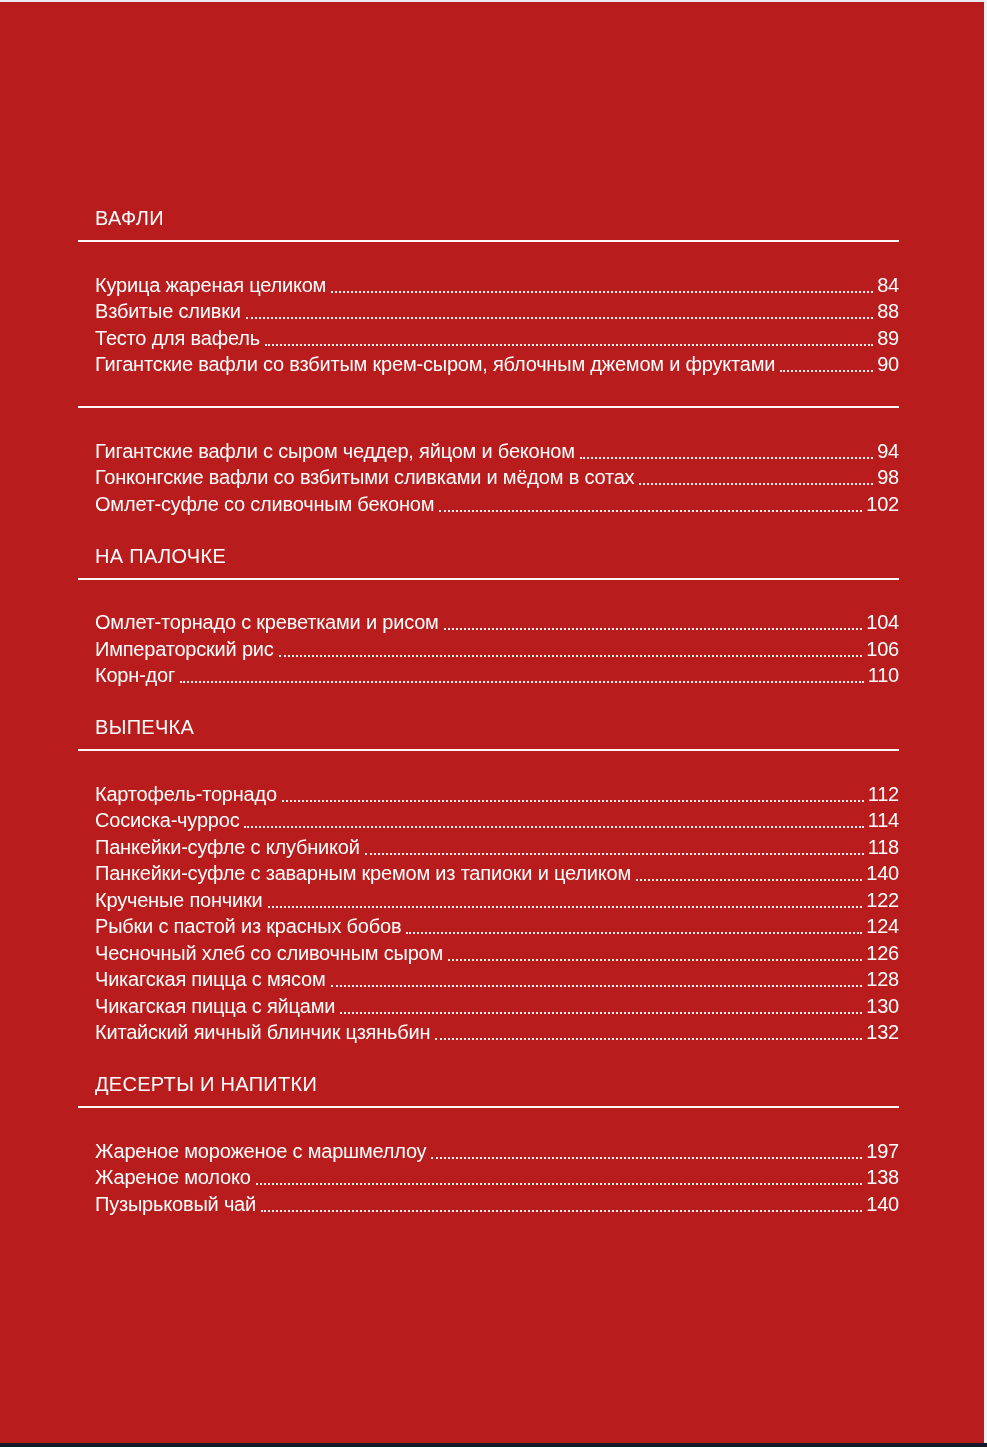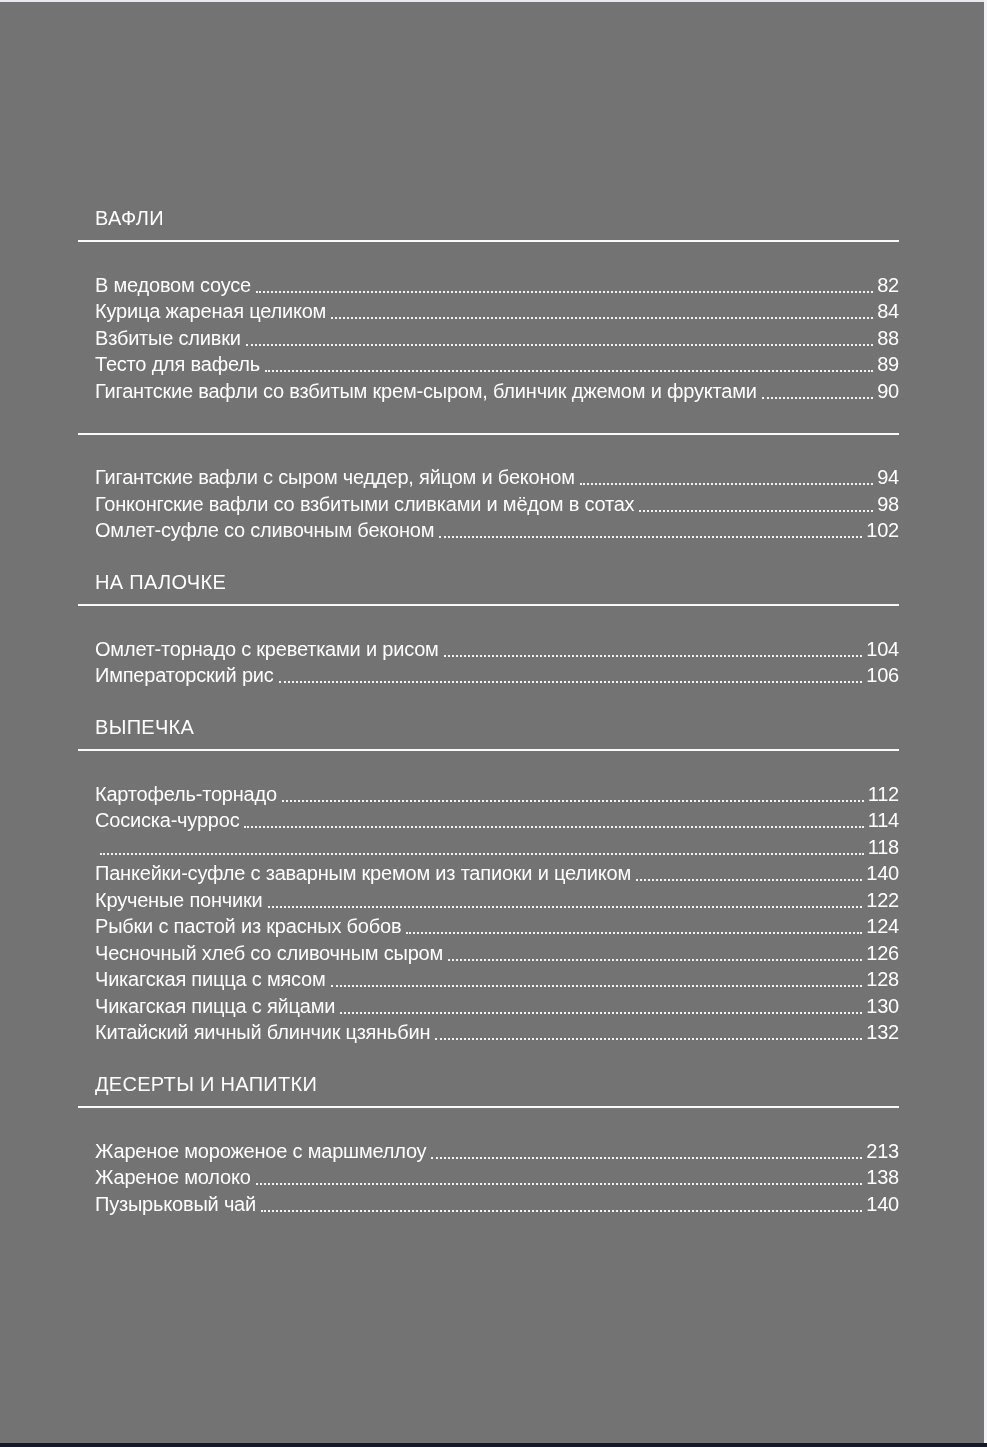--- a/index.html
+++ b/index.html
@@ -4,21 +4,21 @@
 <style>
   html, body { margin: 0; padding: 0; }
   body {
     font-family: "Liberation Sans", "DejaVu Sans", sans-serif;
     background: #ffffff;
   }
   .page {
     position: relative;
     width: 987px;
     height: 1447px;
-    background: #737373;
+    background: #b91c1c;
     overflow: hidden;
   }
   
   .edge-top    { position: absolute; top: 0; left: 0; right: 0; height: 2px; background: #e9e9f0; }
   .edge-right  { position: absolute; top: 0; right: 0; bottom: 4px; width: 3px; background: #f4f4f8; }
   .edge-bottom { position: absolute; bottom: 0; left: 0; right: 0; height: 4px; background: #141a29; }
 
   .toc {
     position: absolute;
     left: 78px;
@@ -68,46 +68,41 @@
 <div class="page">
   <div class="edge-top"></div>
   <div class="edge-right"></div>
   <div class="edge-bottom"></div>
 
   <div class="toc">
   <div class="section">
     <div class="section-header">ВАФЛИ</div>
     <div class="section-rule"></div>
     <div class="entries">
-  <div class="toc-row">
-    <span class="entry-title">В медовом соусе</span>
-    <span class="leader"></span>
-    <span class="entry-page">82</span>
-  </div>
 
   <div class="toc-row">
     <span class="entry-title">Курица жареная целиком</span>
     <span class="leader"></span>
     <span class="entry-page">84</span>
   </div>
 
   <div class="toc-row">
     <span class="entry-title">Взбитые сливки</span>
     <span class="leader"></span>
     <span class="entry-page">88</span>
   </div>
 
   <div class="toc-row">
     <span class="entry-title">Тесто для вафель</span>
     <span class="leader"></span>
     <span class="entry-page">89</span>
   </div>
 
   <div class="toc-row">
-    <span class="entry-title">Гигантские вафли со взбитым крем-сыром, блинчик джемом и фруктами</span>
+    <span class="entry-title">Гигантские вафли со взбитым крем-сыром, яблочным джемом и фруктами</span>
     <span class="leader"></span>
     <span class="entry-page">90</span>
   </div>
 </div>
   </div>
 
   <div class="section">
     <div class="section-rule"></div>
     <div class="entries">
   <div class="toc-row">
@@ -139,40 +134,46 @@
     <span class="leader"></span>
     <span class="entry-page">104</span>
   </div>
 
   <div class="toc-row">
     <span class="entry-title">Императорский рис</span>
     <span class="leader"></span>
     <span class="entry-page">106</span>
   </div>
 
+  <div class="toc-row">
+    <span class="entry-title">Корн-дог</span>
+    <span class="leader"></span>
+    <span class="entry-page">110</span>
+  </div>
 </div>
   </div>
 
   <div class="section">
     <div class="section-header">ВЫПЕЧКА</div>
     <div class="section-rule"></div>
     <div class="entries">
   <div class="toc-row">
     <span class="entry-title">Картофель-торнадо</span>
     <span class="leader"></span>
     <span class="entry-page">112</span>
   </div>
 
   <div class="toc-row">
     <span class="entry-title">Сосиска-чуррос</span>
     <span class="leader"></span>
     <span class="entry-page">114</span>
   </div>
 
   <div class="toc-row">
+    <span class="entry-title">Панкейки-суфле с клубникой</span>
     <span class="leader"></span>
     <span class="entry-page">118</span>
   </div>
 
   <div class="toc-row">
     <span class="entry-title">Панкейки-суфле с заварным кремом из тапиоки и целиком</span>
     <span class="leader"></span>
     <span class="entry-page">140</span>
   </div>
 
@@ -214,21 +215,21 @@
 </div>
   </div>
 
   <div class="section">
     <div class="section-header">ДЕСЕРТЫ И НАПИТКИ</div>
     <div class="section-rule"></div>
     <div class="entries">
   <div class="toc-row">
     <span class="entry-title">Жареное мороженое с маршмеллоу</span>
     <span class="leader"></span>
-    <span class="entry-page">213</span>
+    <span class="entry-page">197</span>
   </div>
 
   <div class="toc-row">
     <span class="entry-title">Жареное молоко</span>
     <span class="leader"></span>
     <span class="entry-page">138</span>
   </div>
 
   <div class="toc-row">
     <span class="entry-title">Пузырьковый чай</span>

